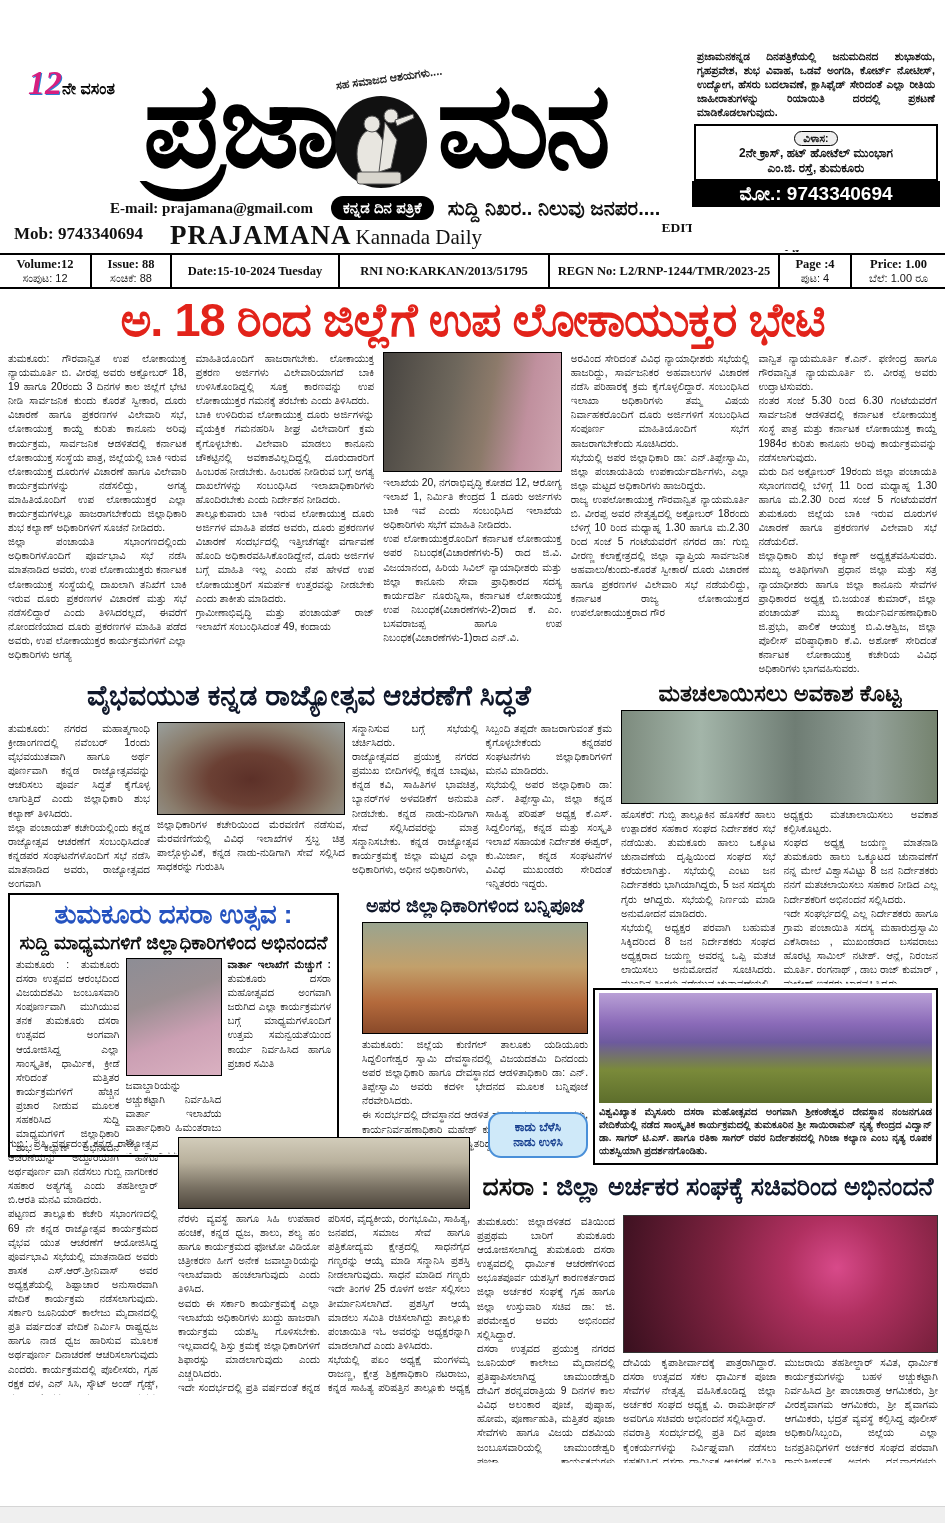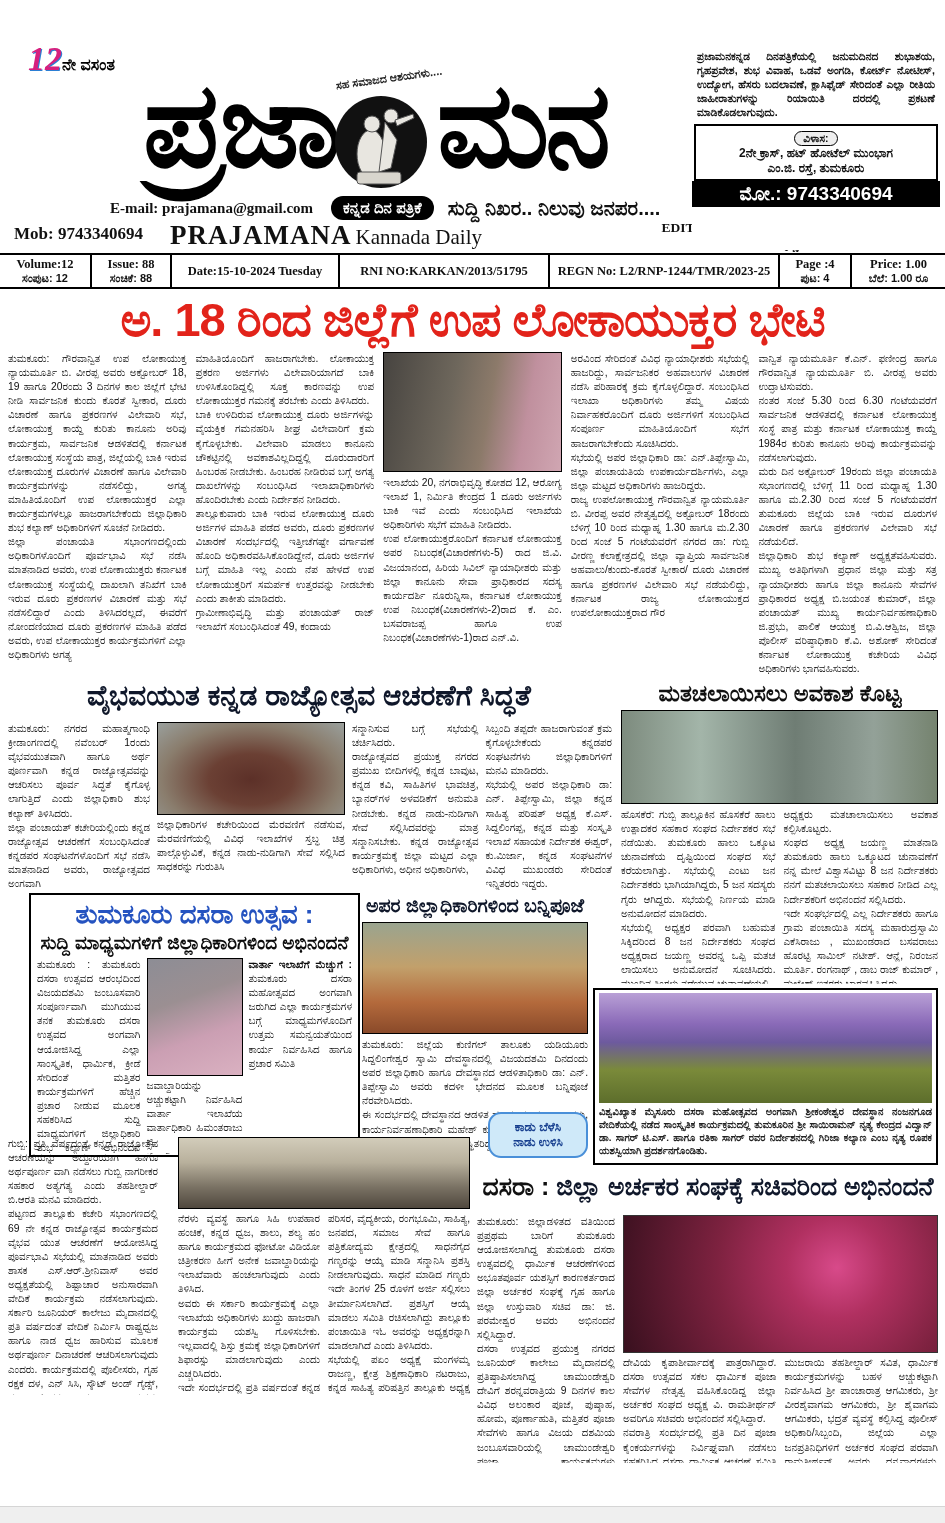--- a/index.html
+++ b/index.html
@@ -2,21 +2,21 @@
 <html><head>
 <meta charset="utf-8">
 <style>
   html,body{margin:0;padding:0;background:#777;}
   *{box-sizing:border-box;}
   .page{position:relative;width:945px;height:1523px;margin:0 auto;background:#fff;
         font-family:"Liberation Sans",sans-serif;color:#111;overflow:hidden;}
 
   
   .masthead{position:absolute;left:0;top:0;width:945px;height:252px;}
-  .anniv{position:absolute;left:28px;top:40px;white-space:nowrap;}
+  .anniv{position:absolute;left:28px;top:64px;white-space:nowrap;}
   .anniv-num{font-size:34px;font-weight:bold;font-style:italic;color:#d61f7e;
              text-shadow:1px 1px 0 #2b7fd4;font-family:"Liberation Serif",serif;}
   .anniv-txt{font-size:16px;font-weight:bold;color:#000;}
   .logo-row{position:absolute;left:60px;top:52px;width:630px;height:150px;
             display:flex;align-items:center;justify-content:center;}
   .logo-word{font-size:118px;font-weight:900;color:#000;line-height:1;
              font-family:"Liberation Serif",serif;letter-spacing:-4px;}
   .emblem{position:relative;width:104px;height:104px;margin:18px -2px 0 -2px;flex:none;}
   .emblem-circle{position:absolute;left:0;top:12px;width:92px;height:92px;border-radius:50%;background:#111;}
   .emblem-arc{position:absolute;left:-26px;top:-12px;width:160px;text-align:center;
@@ -47,21 +47,21 @@
   .addr-line{font-size:12px;font-weight:bold;line-height:1.3;}
   .adbox-foot{background:#000;color:#fff;text-align:center;font-size:19px;font-weight:bold;padding:2px 0;}
 
   
   .infobar{position:absolute;left:0;top:253px;width:945px;height:36px;border-top:2px solid #000;
            border-bottom:2.5px solid #000;display:flex;align-items:stretch;}
   .ib-cell{display:flex;flex-direction:column;justify-content:center;text-align:center;
            padding:1px 6px;border-right:2px solid #000;}
   .ib-cell:last-child{border-right:none;}
   .ib-en{font-size:12.5px;font-weight:bold;font-family:"Liberation Serif",serif;white-space:nowrap;}
-  .ib-kn{font-size:11px;font-weight:bold;white-space:nowrap;}
+  .ib-kn{font-size:11px;font-weight:normal;white-space:nowrap;}
 
   
   .main-headline{position:absolute;left:0;top:292px;width:945px;text-align:center;
                  font-size:47px;font-weight:900;color:#e2231a;letter-spacing:-1px;}
   .red-head{color:#0f172a;font-weight:900;}
   .black-head{color:#111;font-weight:900;}
 
   
   .coltext{font-size:10.3px;line-height:1.37;text-align:justify;white-space:pre-line;color:#0d0d0d;}
   .photo{border:1.5px solid #000;width:100%;}
@@ -81,21 +81,21 @@
   .raj-c3,.raj-c4{flex:1;}
 
   
   .vote-head{position:absolute;left:620px;top:682px;width:320px;text-align:center;font-size:22.5px;line-height:1.05;}
   .vote-photo{position:absolute;left:621px;top:710px;width:317px;height:94px;}
   .ph-office-room{height:100%;background:linear-gradient(90deg,#7d8b7e 0%,#a3b5a9 25%,#6f7d74 55%,#93a198 80%,#75836f 100%);}
   .vote-body{position:absolute;left:621px;top:808px;width:317px;height:176px;display:flex;gap:8px;overflow:hidden;}
   .vote-col{flex:1;}
 
   
-  .dasara-box{position:absolute;left:29px;top:893px;width:331px;height:264px;border:2.5px solid #000;
+  .dasara-box{position:absolute;left:8px;top:893px;width:331px;height:264px;border:2.5px solid #000;
               padding:4px 6px;overflow:hidden;background:#fff;}
   .dasara-h1{text-align:center;font-size:26px;font-weight:900;color:#2553c0;}
   .dasara-h2{text-align:center;font-size:18.5px;font-weight:900;color:#0d0d0d;margin-top:2px;}
   .dasara-cols{display:flex;gap:6px;margin-top:4px;height:196px;overflow:hidden;}
   .dasara-c{flex:1;}
   .dasara-mid{width:96px;flex:none;}
   .ph-dc-woman{height:118px;background:linear-gradient(160deg,#8d8d95 0%,#9b8f92 35%,#cb9fb3 65%,#dab1c1 100%);}
   .dasara-lead{font-weight:900;}
 
   

